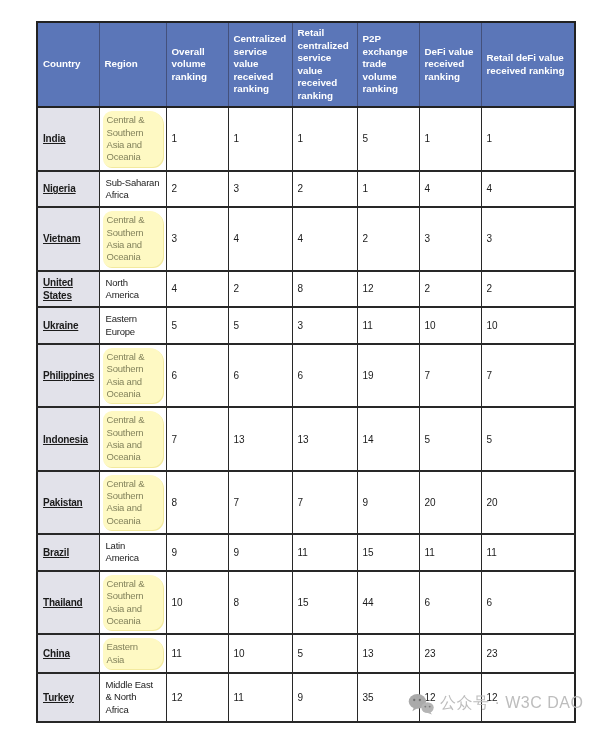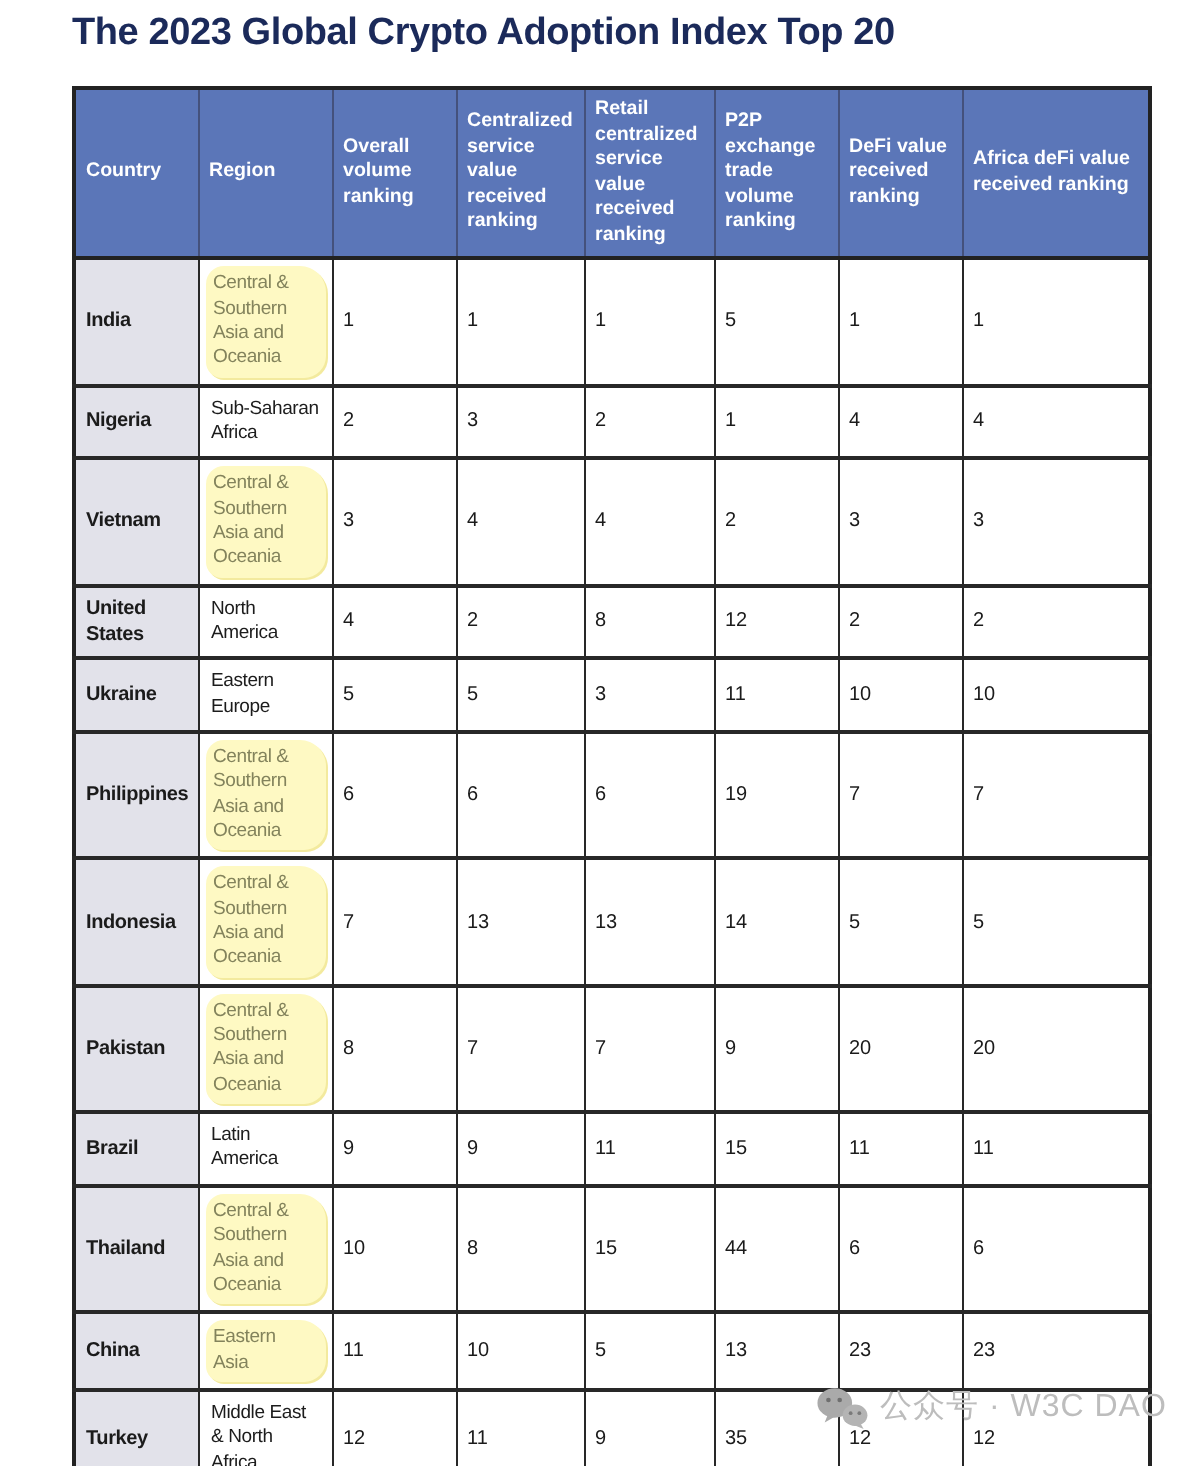--- a/index.html
+++ b/index.html
@@ -23,41 +23,40 @@
     background:#5b76b8;color:#ffffff;font-size:9.8px;font-weight:700;
     text-align:left;vertical-align:middle;padding:4px 5px;line-height:1.28;
     border:1px solid #44517c;border-bottom:2px solid #222222;height:70px;
   }
   td{
     border:2px solid #282828;border-left-width:1px;border-right-width:1px;
     font-size:10px;color:#1b1b1b;padding:4px 5px;vertical-align:middle;
     line-height:1.3;background:#ffffff;
   }
   td.country{
-    background:#e2e2ea;font-weight:700;letter-spacing:-0.2px;
+    background:#e2e2ea;font-weight:700;letter-spacing:-0.2px;text-decoration:underline;
   }
   td.region{font-size:9.5px;letter-spacing:-0.2px;padding:3px 3px;}
   .region-text{display:inline-block;padding:2px 3px;color:#1c1c1c;}
   .region-text.hl{
     background:#fef9c3;color:#83835c;
     border-radius:9px 13px 11px 8px;padding:3px 6px 3px 4px;
     box-shadow:1px 1px 0 0 #f3ea9e;
   }
   .watermark{
     position:absolute;left:408px;top:693px;display:flex;align-items:flex-start;
     gap:6px;color:#bdbdbd;font-size:16px;letter-spacing:0.5px;z-index:5;
     white-space:nowrap;
   }
   .wm-icon{width:26px;height:22px;flex:0 0 auto;}
 </style>
 </head>
 <body>
 
 <div class="page">
-  <h1 class="title">The 2023 Global Crypto Adoption Index Top 20</h1>
 
   <table>
     <colgroup>
       <col style="width:62px">
         <col style="width:67px">
         <col style="width:62px">
       <col style="width:64px">
         <col style="width:65px">
         <col style="width:62px">
       <col style="width:62px">
@@ -65,21 +64,21 @@
     </colgroup>
     <thead>
       <tr>
         <th>Country</th>
         <th>Region</th>
         <th>Overall volume ranking</th>
         <th>Centralized service value received ranking</th>
         <th>Retail centralized service value received ranking</th>
         <th>P2P exchange trade volume ranking</th>
         <th>DeFi value received ranking</th>
-        <th>Africa deFi value received ranking</th>
+        <th>Retail deFi value received ranking</th>
       </tr>
     </thead>
     <tbody>
         <tr>
     <td class="country">India</td>
     <td class="region">
       <span class="region-text hl">Central &amp; Southern Asia and Oceania</span>
     </td>
   <td>1</td>
           <td>1</td>

